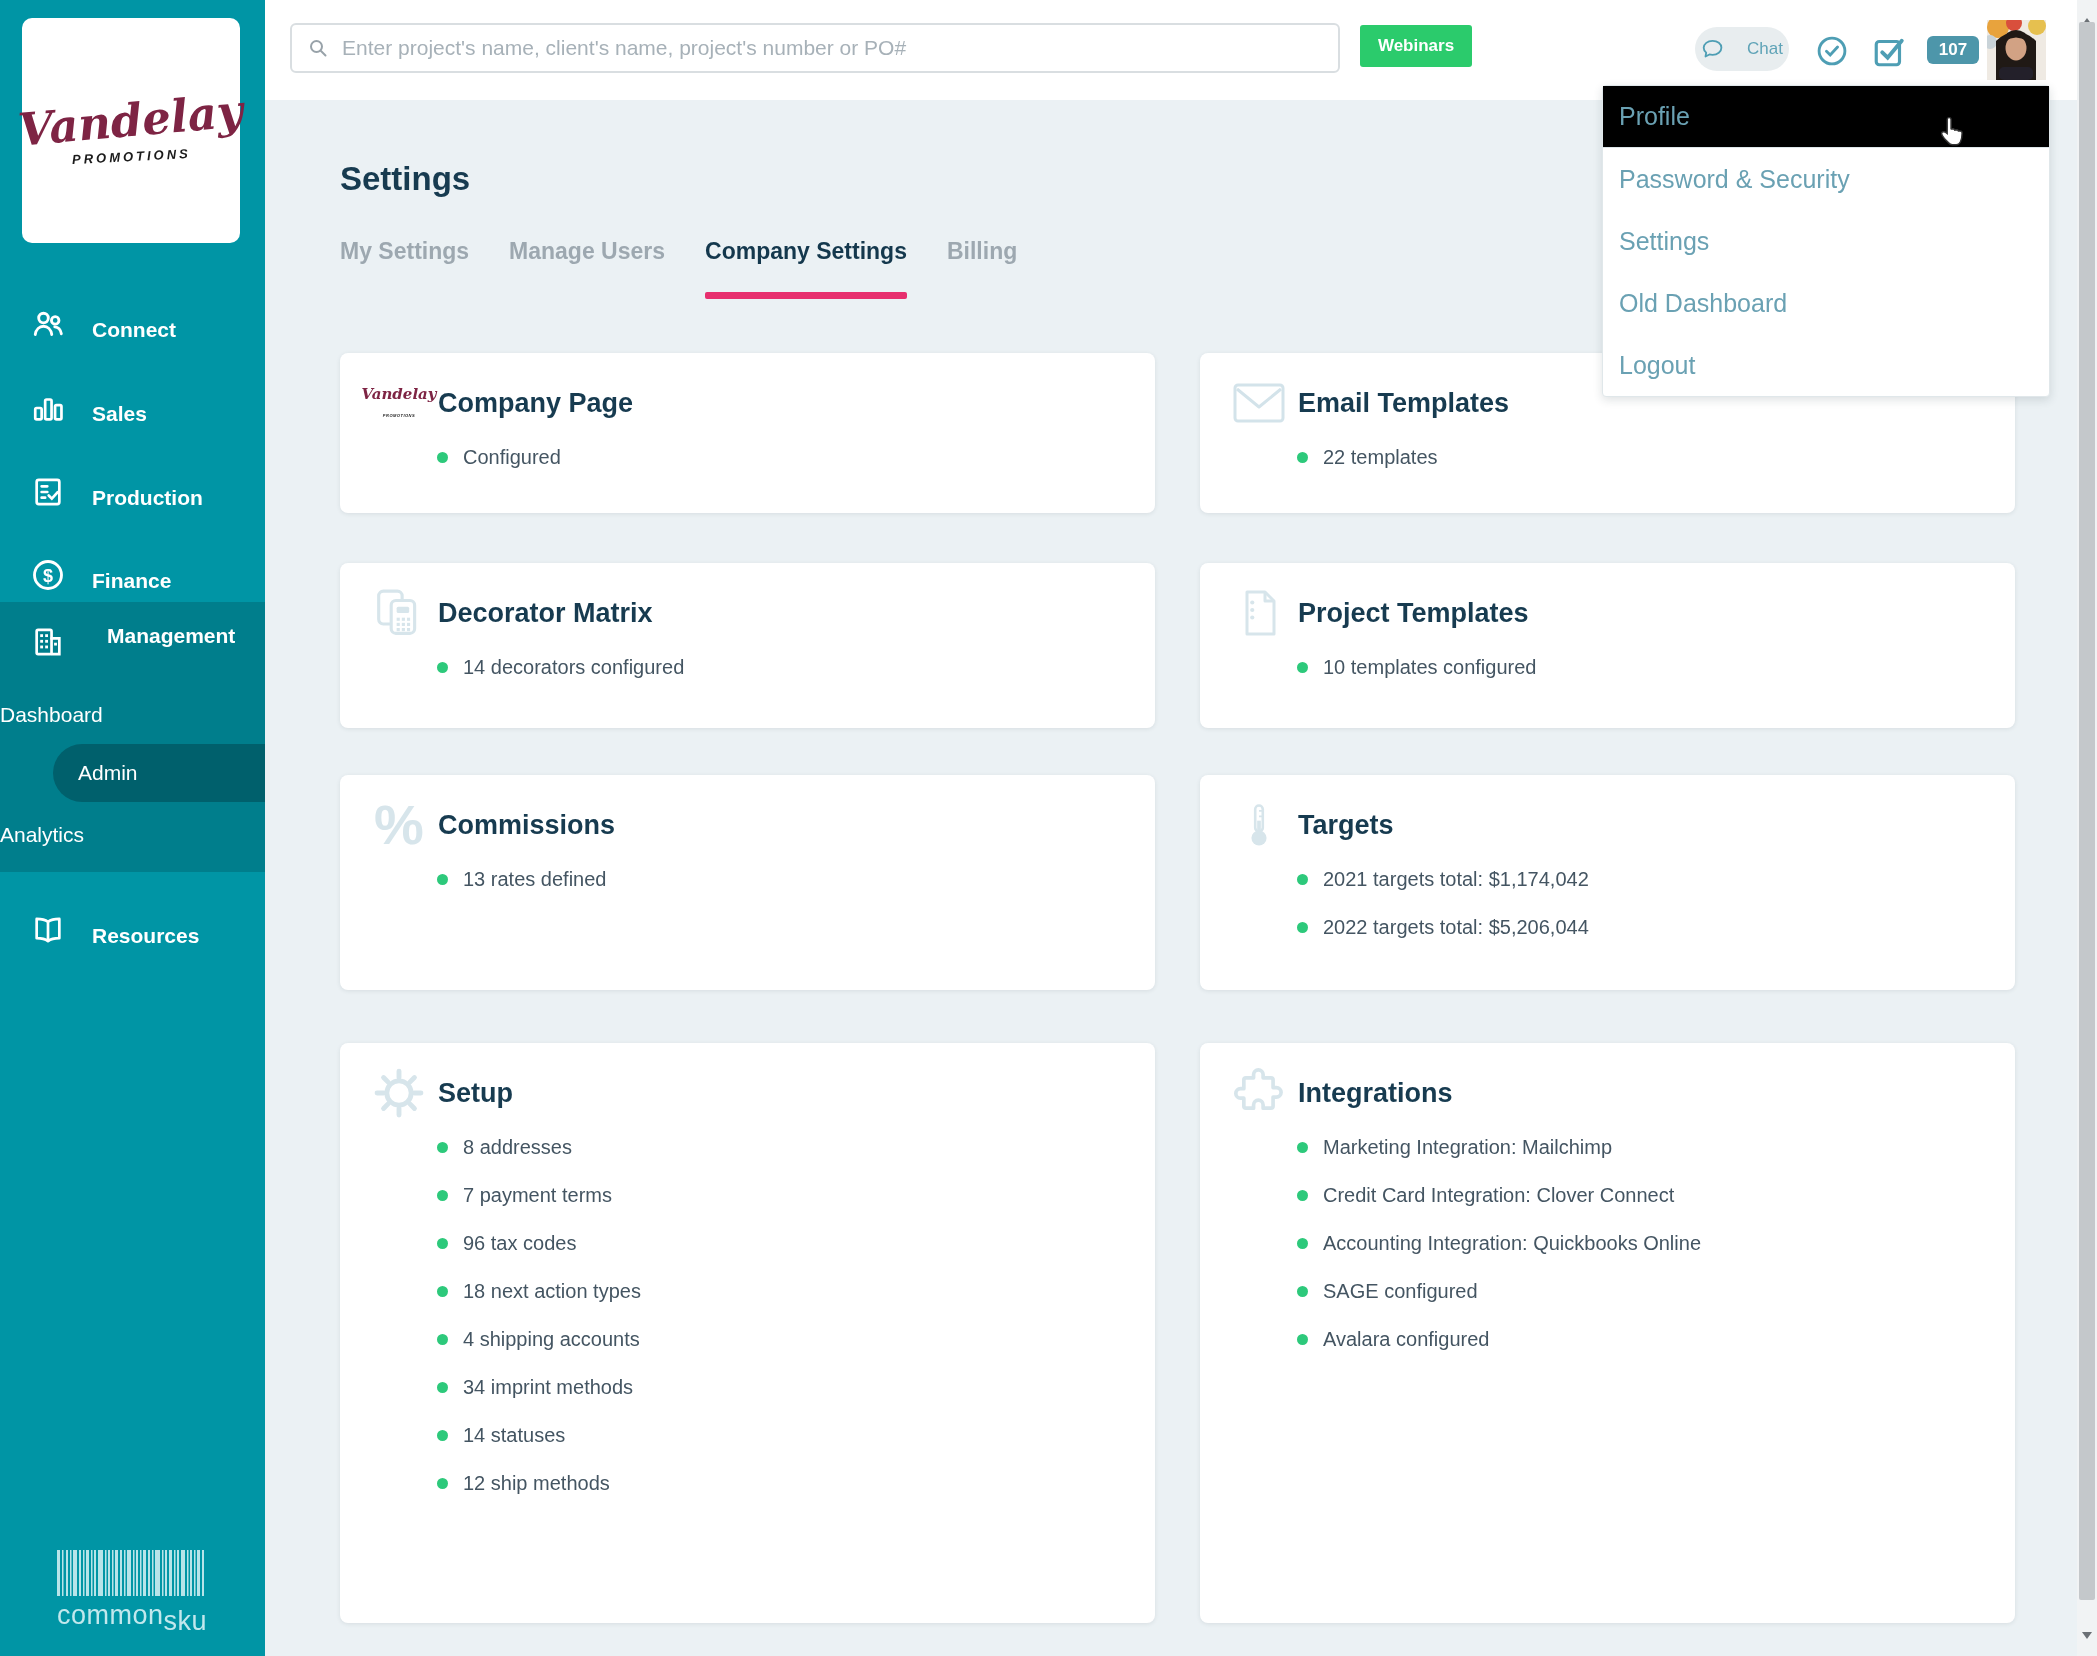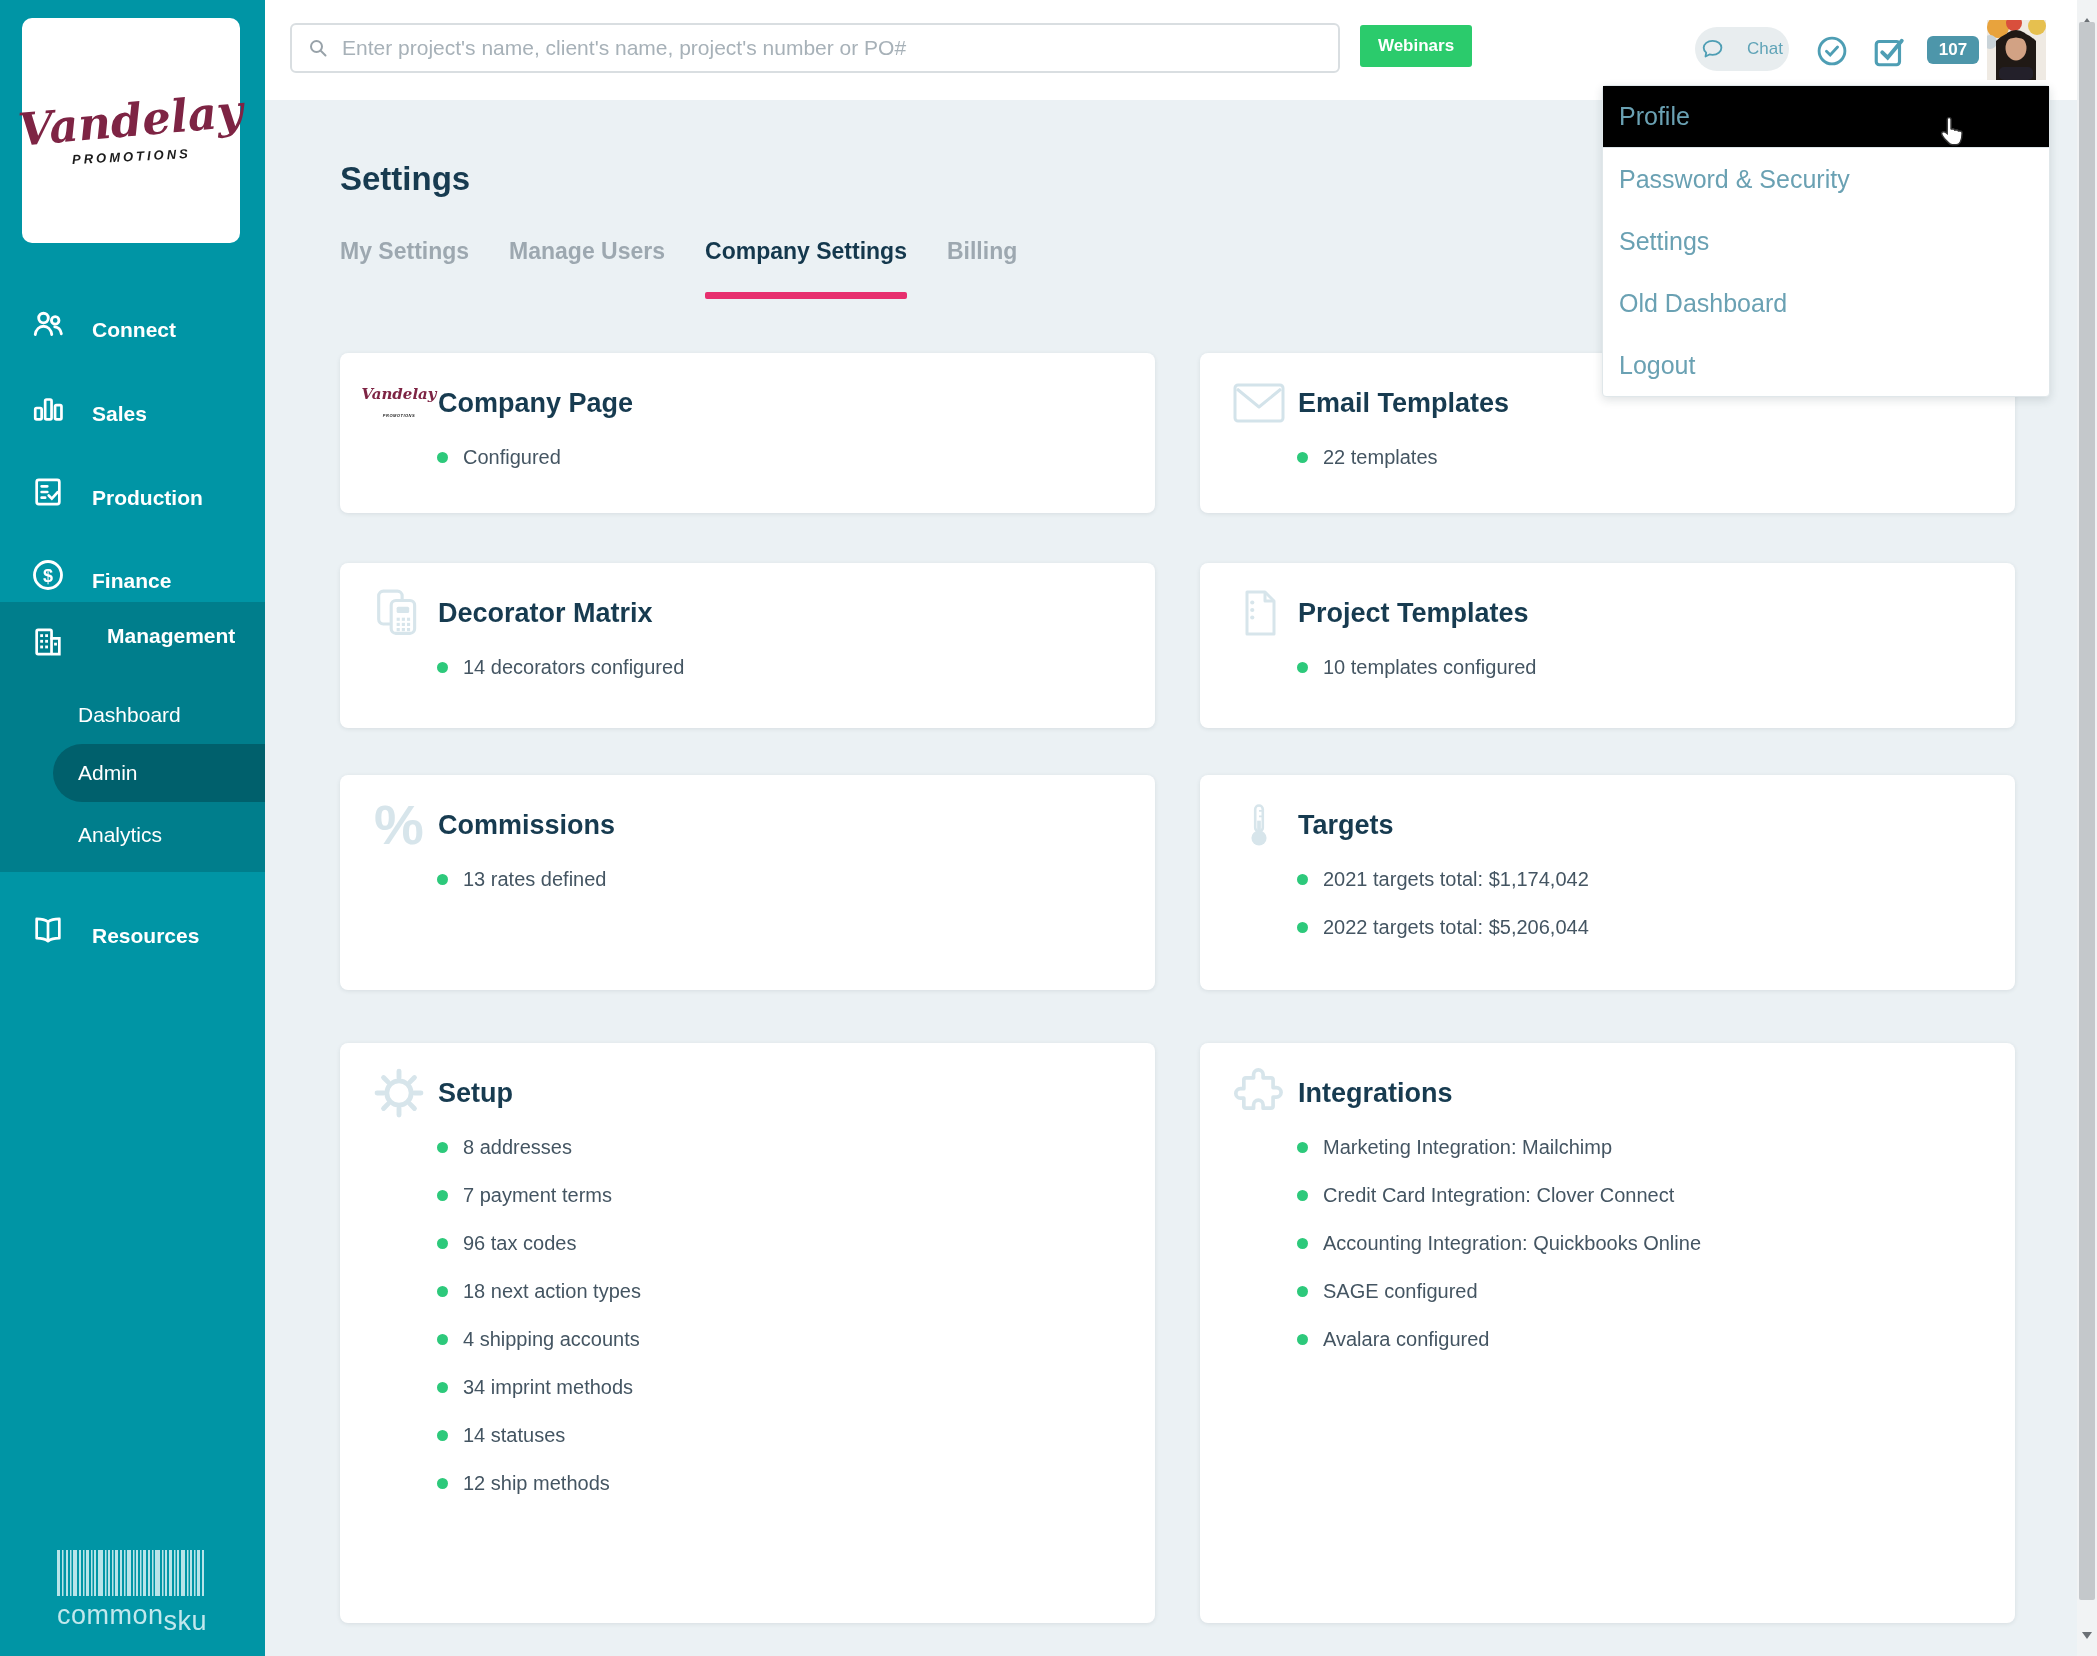--- a/index.html
+++ b/index.html
@@ -18,21 +18,21 @@
   .logo-sub{font-family:"Liberation Sans",sans-serif;font-style:italic;font-weight:bold;font-size:13px;
     letter-spacing:3px;color:#1b1b1b;margin-top:6px;transform:rotate(-3deg);}
   .nav-item{position:absolute;left:0;width:265px;height:70px;display:flex;align-items:flex-end;
     padding-left:30px;box-sizing:border-box;gap:26px;cursor:pointer;}
   .nav-icon{width:36px;height:36px;flex:0 0 36px;display:flex;align-items:center;justify-content:center;}
   .nav-label{color:#fff;font-size:21px;font-weight:bold;}
   .mgmt-band{position:absolute;left:0;top:602px;width:265px;height:270px;background:#007E8C;}
   .mgmt-head{position:absolute;left:0;top:22px;width:244px;height:40px;display:flex;align-items:flex-start;
     padding-left:30px;box-sizing:border-box;gap:41px;cursor:pointer;}
   .mgmt-child{position:absolute;left:0;width:247px;height:58px;display:flex;align-items:center;
-    padding-left:78px;box-sizing:border-box;color:#fff;font-size:21px;cursor:pointer;}
+    box-sizing:border-box;color:#fff;font-size:21px;cursor:pointer;}
   .mgmt-child.active{left:53px;width:212px;padding-left:25px;background:#00606C;border-radius:29px 0 0 29px;}
   .sku-footer{position:absolute;left:57px;top:1550px;width:150px;text-align:center;}
   .sku-text{color:rgba(235,250,252,.82);font-size:27px;letter-spacing:0.5px;line-height:1;margin-top:2px;}
   .sku-text .lower{position:relative;top:6px;}
 
   
   .topbar{position:absolute;left:265px;top:0;width:1812px;height:100px;background:#fff;z-index:4;}
   .search-box{position:absolute;left:25px;top:23px;width:1050px;height:50px;border:2px solid #D9DEE1;
     border-radius:6px;display:flex;align-items:center;gap:12px;padding:0 16px;box-sizing:border-box;background:#fff;}
   .search-box input{border:none;outline:none;flex:1;font-size:21px;color:#44525c;

